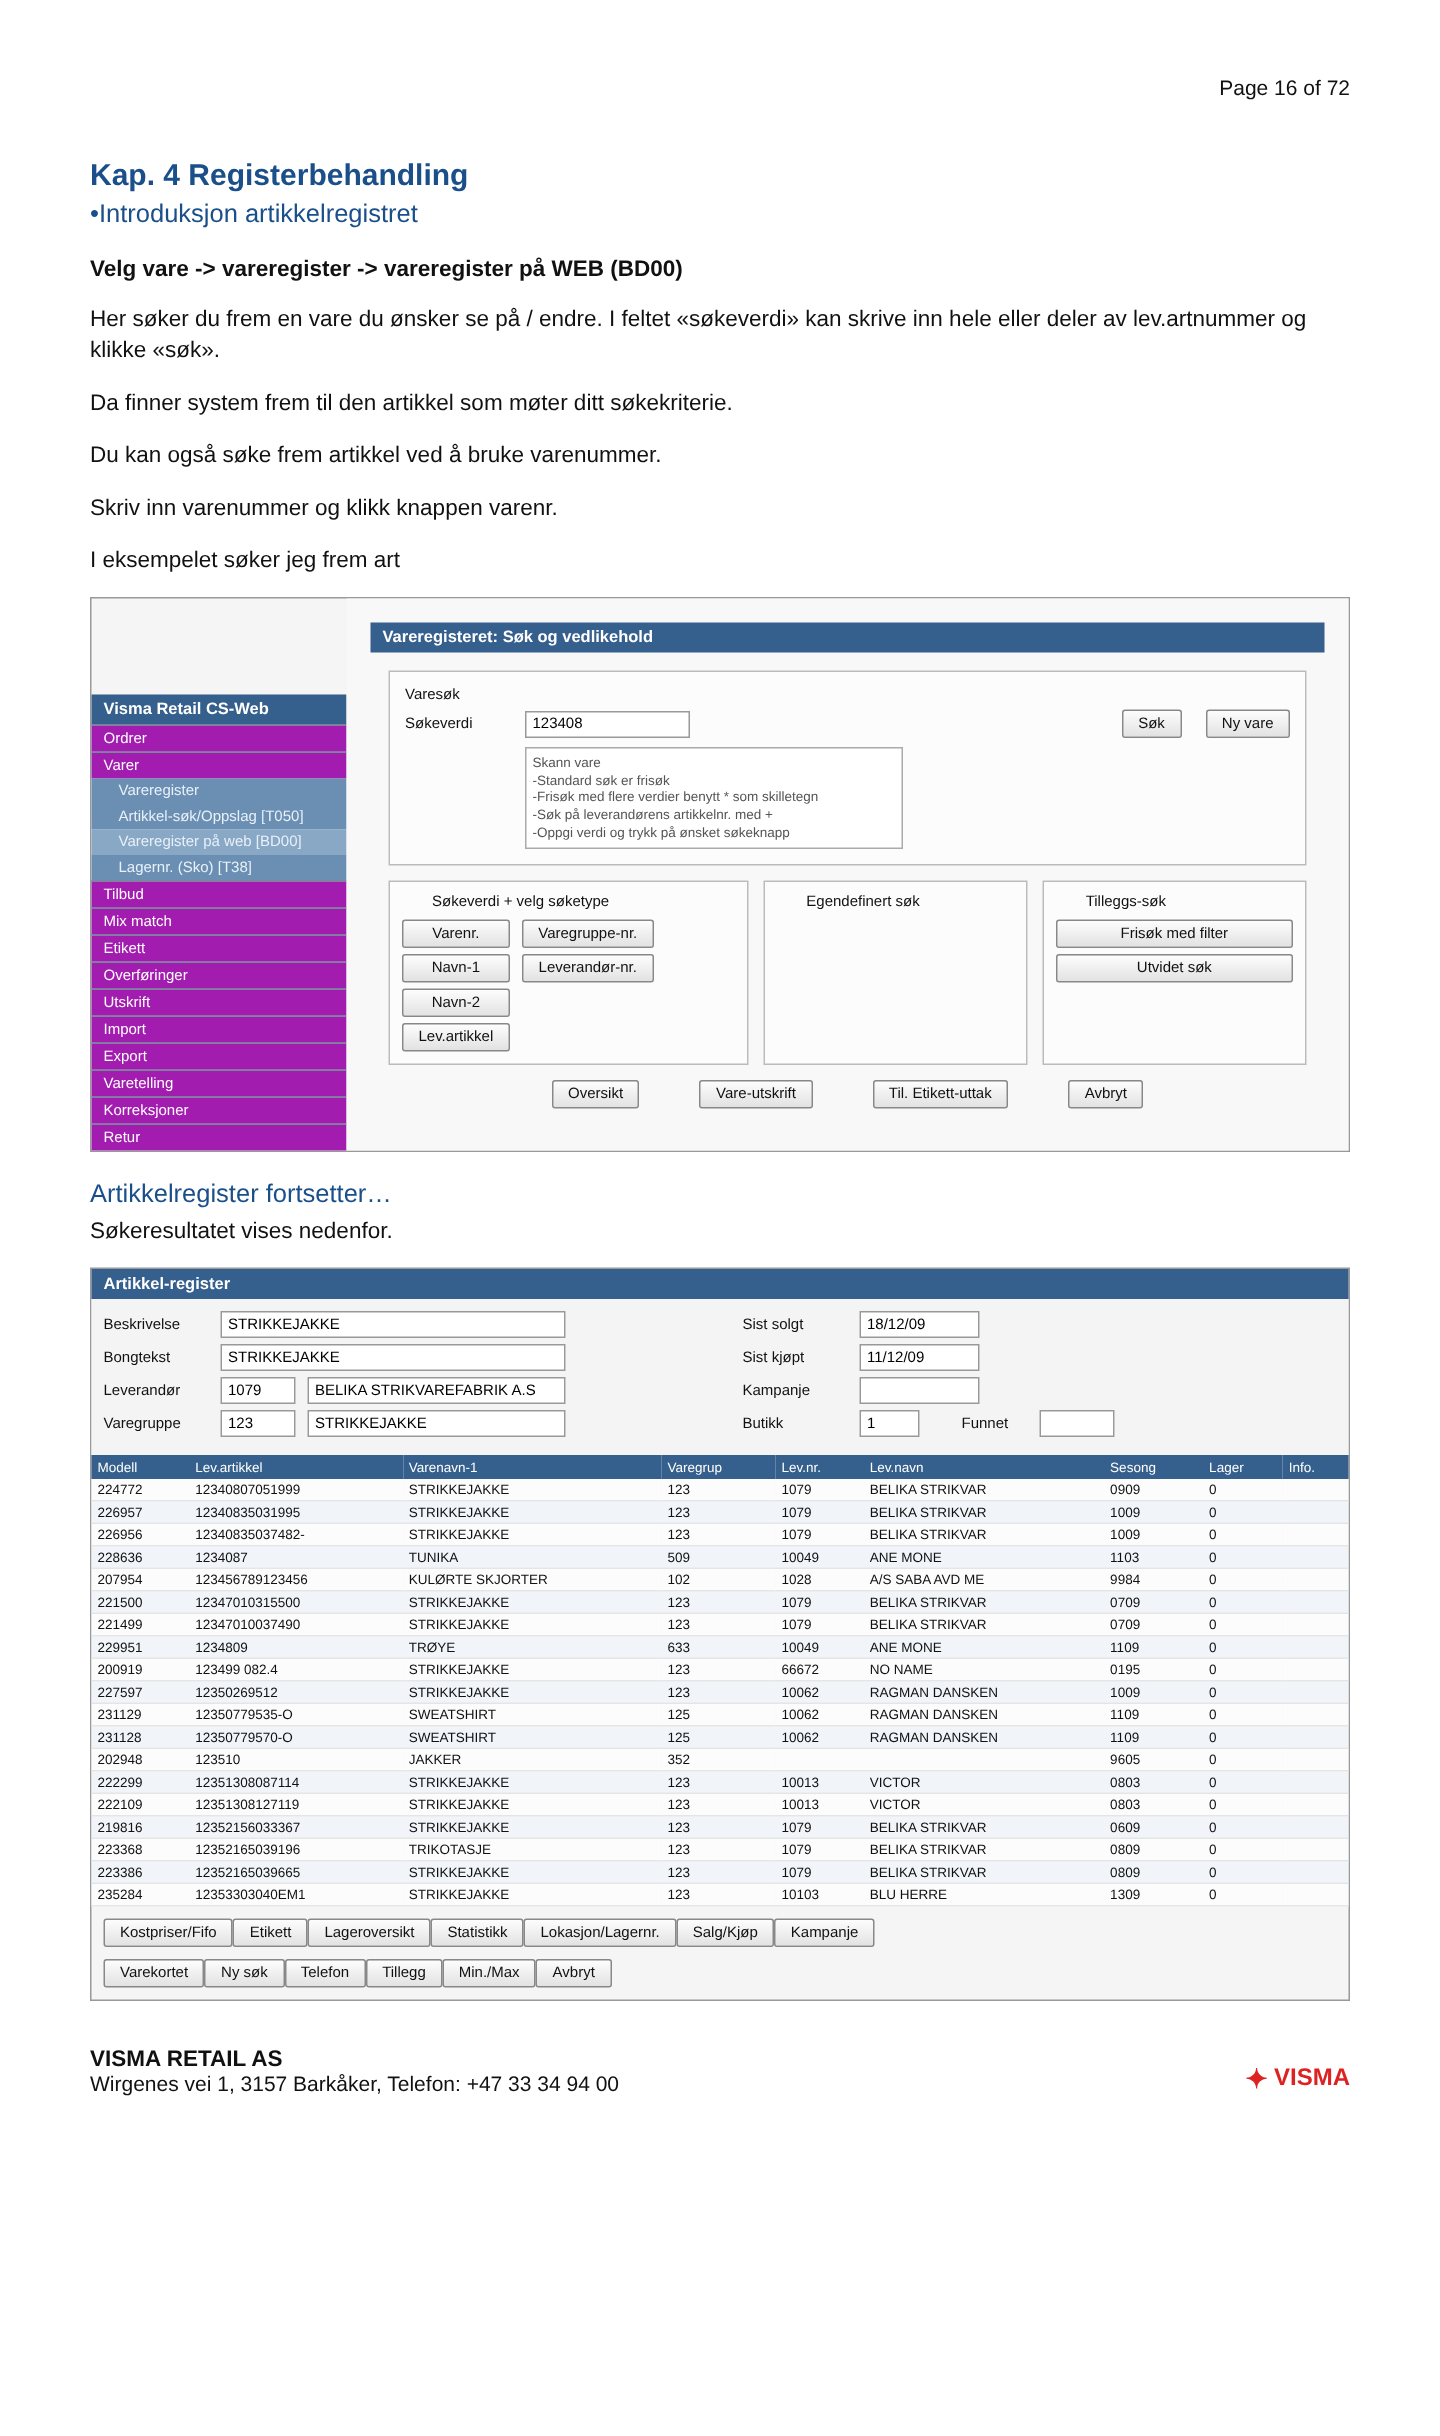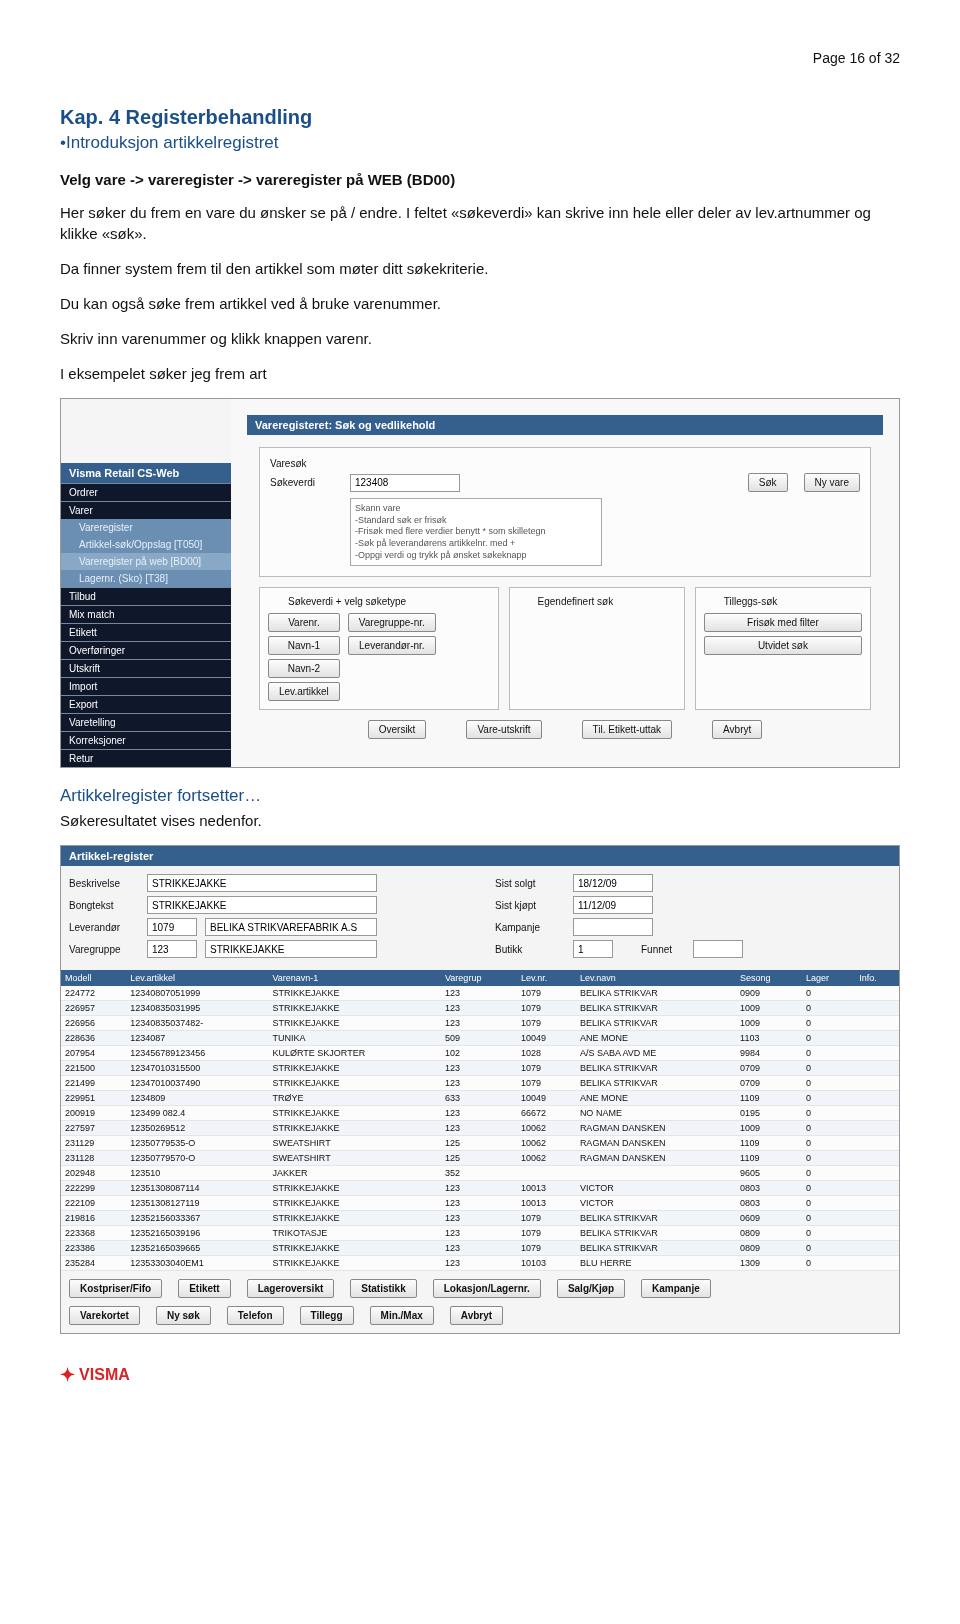--- a/index.html
+++ b/index.html
@@ -8,21 +8,21 @@
   .page-header { text-align: right; font-size: 14px; margin-bottom: 40px; }
   h1 { font-size: 20px; font-weight: bold; color: #1a4f8a; margin-bottom: 4px; }
   .bullet-line { font-size: 17px; color: #1a4f8a; margin-bottom: 18px; }
   .bold { font-weight: bold; font-size: 15px; margin-bottom: 14px; }
   .para { font-size: 15px; margin-bottom: 14px; line-height: 1.4; }
   .blue-sub { font-size: 17px; color: #1a4f8a; margin-top: 16px; margin-bottom: 4px; }
   .screenshot { margin: 10px 0 18px 0; border: 1px solid #999; background: #f5f5f5; font-size: 10px; align-items: flex-end; }
   .ss1 { display: flex; }
   .ss1-left { width: 170px; background: #e8eef5; }
   .app-title { background: #355f8c; color: #fff; padding: 4px 8px; font-size: 11px; font-weight: bold; }
-  .nav-sec { background: #0f172a; color: #fff; padding: 3px 8px; font-size: 10px; border-top: 1px solid #789; }
+  .nav-sec { background: #a21caf; color: #fff; padding: 3px 8px; font-size: 10px; border-top: 1px solid #789; }
   .nav-item { padding: 3px 8px 3px 18px; color: #e8f0f8; background: #6a8fb3; font-size: 10px; }
   .nav-item.sel { background: #88a8c6; }
   .ss1-right { flex: 1; background: #f8f8f8; padding: 16px; }
   .panel-title { background: #355f8c; color: #fff; padding: 4px 8px; font-size: 11px; font-weight: bold; }
   .panel-body { padding: 12px; }
   .inner-box { border: 1px solid #bbb; background: #fcfcfc; padding: 10px; margin-bottom: 10px; }
   .form-row { display: flex; align-items: center; gap: 16px; margin-bottom: 6px; }
   .lbl { font-size: 10px; min-width: 64px; }
   .inp { border: 1px solid #999; background: #fff; padding: 2px 4px; font-size: 10px; height: 18px; }
   .btn { border: 1px solid #888; background: linear-gradient(#fdfdfd,#e2e2e2); padding: 3px 10px; font-size: 10px; border-radius: 2px; display: inline-block; text-align: center; }
@@ -32,32 +32,32 @@
   .col .lbl2 { font-size: 10px; margin-bottom: 6px; margin-left: 20px; }
   .btnrow { display: flex; gap: 40px; justify-content: center; margin-top: 10px; }
   .ss2 { }
   .ss2-top { padding: 8px; background: #f4f4f4; }
   .ss2-form-row { display: flex; align-items: center; gap: 8px; margin-bottom: 4px; }
   .ss2-form-row .lbl { min-width: 70px; }
   table.grid { width: 100%; border-collapse: collapse; font-size: 9px; }
   table.grid th { background: #355f8c; color: #fff; padding: 3px 4px; text-align: left; font-weight: normal; }
   table.grid td { padding: 2px 4px; border-bottom: 1px solid #e5e5e5; background: #fcfcfc; }
   table.grid tr:nth-child(even) td { background: #f1f4f8; }
-  .ss2-btnbar { display: flex; gap: 16px; padding: 8px; justify-content: flex-start; flex-wrap: wrap; font-weight: bold; }
+  .ss2-btnbar { display: flex; gap: 0; padding: 8px; justify-content: flex-start; flex-wrap: wrap; }
   .footer { display: flex; justify-content: space-between; align-items: flex-end; margin-top: 30px; }
   .footer .company { font-weight: bold; font-size: 15px; }
   .footer .addr { font-size: 14px; }
   .visma-logo { display: flex; align-items: center; gap: 6px; font-weight: bold; font-size: 16px; color: #d22; }
   .visma-logo .dots { letter-spacing: -2px; font-size: 18px; }
 </style>
 </head>
 <body>
 
 <div class="page">
-  <div class="page-header">Page 16 of 32</div>
+  <div class="page-header">Page 16 of 72</div>
 
   <h1>Kap. 4 Registerbehandling</h1>
   <div class="bullet-line">•Introduksjon artikkelregistret</div>
 
   <div class="bold">Velg vare -&gt; vareregister -&gt; vareregister på WEB (BD00)</div>
   <div class="para">Her søker du frem en vare du ønsker se på / endre. I feltet «søkeverdi» kan skrive inn hele eller deler av lev.artnummer og klikke «søk».</div>
   <div class="para">Da finner system frem til den artikkel som møter ditt søkekriterie.</div>
   <div class="para">Du kan også søke frem artikkel ved å bruke varenummer.</div>
   <div class="para">Skriv inn varenummer og klikk knappen varenr.</div>
   <div class="para">I eksempelet søker jeg frem art</div>
@@ -427,18 +427,22 @@
         <span class="btn">Varekortet</span>
         <span class="btn">Ny søk</span>
         <span class="btn">Telefon</span>
         <span class="btn">Tillegg</span>
         <span class="btn">Min./Max</span>
         <span class="btn">Avbryt</span>
       </div>
   </div>
 
   <div class="footer">
+    <div>
+      <div class="company">VISMA RETAIL AS</div>
+      <div class="addr">Wirgenes vei 1, 3157 Barkåker, Telefon: +47 33 34 94 00</div>
+    </div>
     <div class="visma-logo">
       <span class="dots">✦</span>
       <span>VISMA</span>
     </div>
   </div>
 </div>
 
 </body></html>

